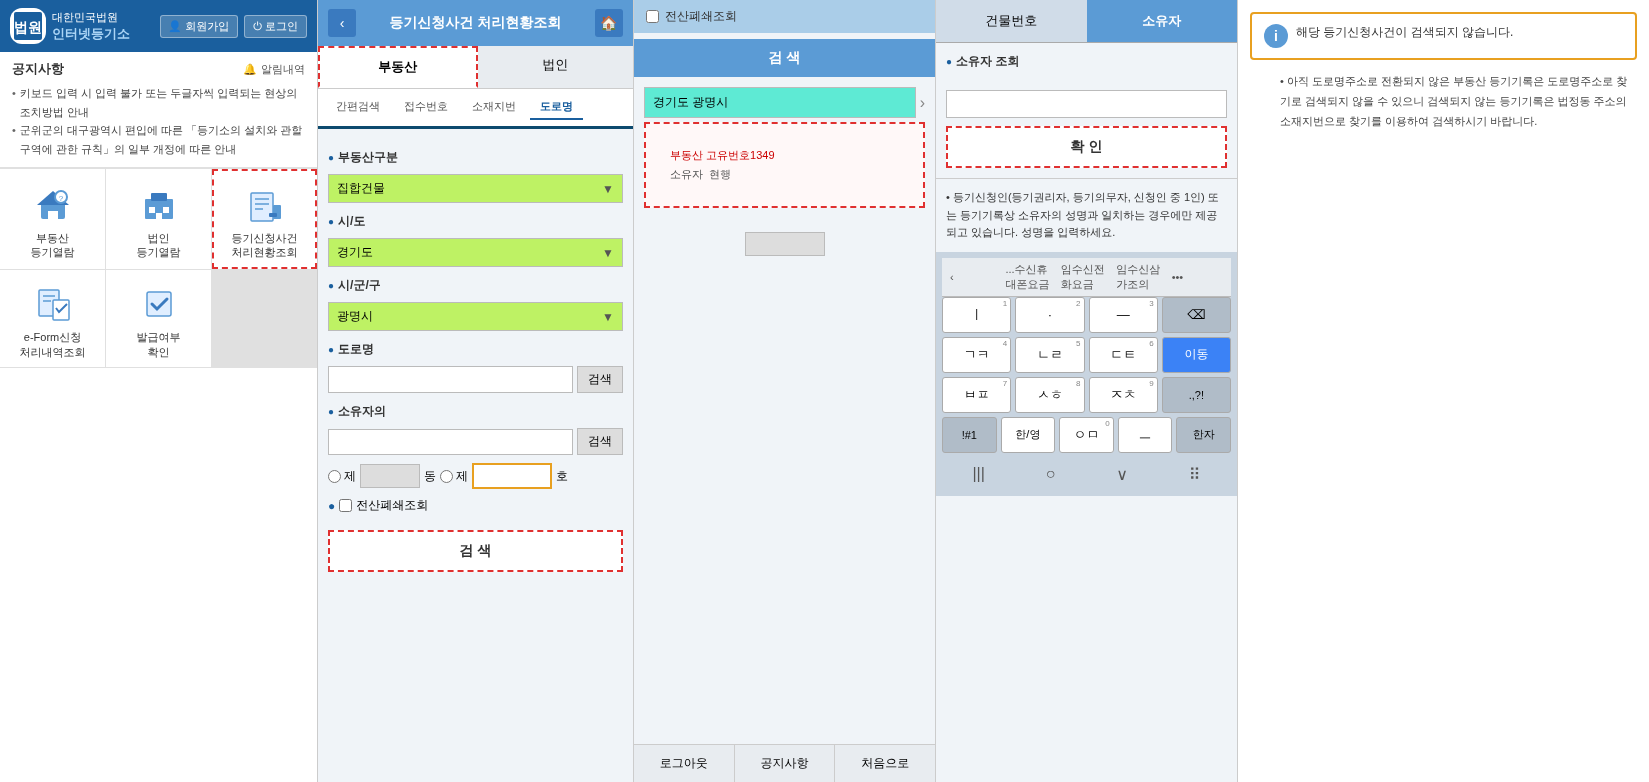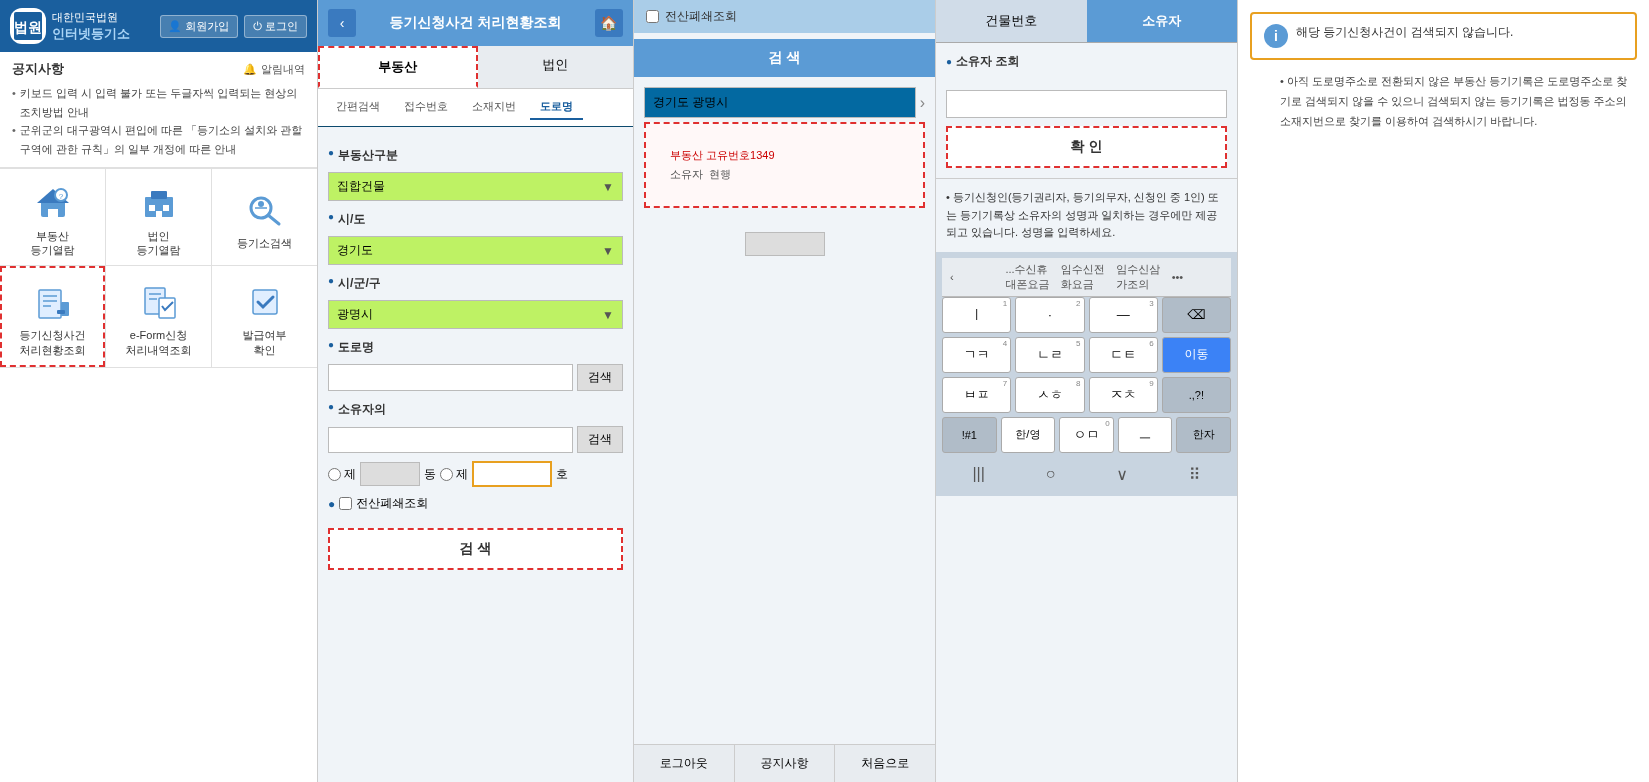--- a/index.html
+++ b/index.html
@@ -32,26 +32,26 @@
     .panel2 { width: 316px; background: #f0f4f8; border-right: 1px solid #ccc; flex-shrink: 0; display: flex; flex-direction: column; }
     .panel2-header { background: #5b9bd5; display: flex; align-items: center; padding: 0 10px; height: 46px; gap: 8px; }
     .panel2-back-btn { background: #3a7abf; border: none; color: #fff; width: 28px; height: 28px; border-radius: 3px; cursor: pointer; font-size: 14px; display: flex; align-items: center; justify-content: center; }
     .panel2-title { color: #fff; font-size: 14px; font-weight: bold; flex: 1; text-align: center; }
     .panel2-home-btn { background: #3a7abf; border: none; color: #fff; width: 28px; height: 28px; border-radius: 3px; cursor: pointer; font-size: 14px; display: flex; align-items: center; justify-content: center; }
 
     .panel2-tabs { display: flex; border-bottom: 1px solid #ccc; }
     .panel2-tab { flex: 1; padding: 10px; text-align: center; font-size: 13px; cursor: pointer; background: #e8ecf0; border-bottom: none; }
     .panel2-tab.active { background: #fff; border: 2px dashed #e03030; border-bottom: 2px solid #fff; font-weight: bold; }
 
-    .panel2-subtabs { display: flex; border-bottom: 1px solid #0c4a6e; background: #fff; padding: 6px 8px; gap: 4px; }
+    .panel2-subtabs { display: flex; border-bottom: 3px solid #0c4a6e; background: #fff; padding: 6px 8px; gap: 4px; }
     .panel2-subtab { padding: 4px 10px; font-size: 11px; cursor: pointer; color: #555; }
     .panel2-subtab.active { color: #1a5f9e; font-weight: bold; border-bottom: 2px solid #1a5f9e; }
 
     .panel2-content { padding: 10px; flex: 1; overflow-y: auto; }
-    .panel2-section-title { display: flex; align-items: flex-start; gap: 4px; font-size: 12px; font-weight: bold; color: #333; margin-bottom: 8px; margin-top: 10px; }
+    .panel2-section-title { display: flex; align-items: center; gap: 4px; font-size: 12px; font-weight: bold; color: #333; margin-bottom: 8px; margin-top: 10px; }
     .panel2-section-title::before { content: '●'; color: #1a5f9e; font-size: 10px; }
     .panel2-select { flex: 1; border: 1px solid #bbb; padding: 5px 8px; font-size: 12px; background: #bef264; display: flex; align-items: center; justify-content: space-between; cursor: pointer; }
     .panel2-select-arrow { color: #555; }
 
     .panel2-input { border: 1px solid #bbb; padding: 5px 8px; font-size: 12px; background: #fff; width: 100%; }
 
     .search-btn { width: 100%; background: #fff; border: 2px dashed #e03030; padding: 10px; font-size: 14px; font-weight: bold; color: #333; cursor: pointer; margin-top: 6px; }
 
     
     .panel3 { width: 302px; background: #f0f4f8; border-right: 1px solid #ccc; flex-shrink: 0; display: flex; flex-direction: column; }
@@ -178,31 +178,20 @@
           <rect x="6" y="14" width="28" height="20" fill="#5b9bd5" rx="1"></rect>
           <rect x="12" y="8" width="16" height="8" fill="#3a7abf" rx="1"></rect>
           <rect x="10" y="22" width="6" height="6" fill="#fff"></rect>
           <rect x="24" y="22" width="6" height="6" fill="#fff"></rect>
           <rect x="17" y="28" width="6" height="6" fill="#fff"></rect>
         </svg>
       </div>
       <span class="sidebar-menu-label">법인<br>등기열람</span>
     </div>
 
-    <div class="sidebar-menu-item">
-      <div class="sidebar-menu-icon">
-        <svg width="40" height="40" viewBox="0 0 40 40">
-          <circle cx="16" cy="18" r="10" fill="none" stroke="#5b9bd5" stroke-width="3"></circle>
-          <line x1="23" y1="25" x2="34" y2="34" stroke="#5b9bd5" stroke-width="3" stroke-linecap="round"></line>
-          <circle cx="16" cy="14" r="3" fill="#5b9bd5"></circle>
-          <line x1="10" y1="18" x2="22" y2="18" stroke="#5b9bd5" stroke-width="1.5"></line>
-        </svg>
-      </div>
-      <span class="sidebar-menu-label">등기소검색</span>
-    </div>
 
     <div class="sidebar-menu-item active">
       <div class="sidebar-menu-icon">
         <svg width="40" height="40" viewBox="0 0 40 40">
           <rect x="6" y="8" width="22" height="28" fill="#e0eeff" stroke="#5b9bd5" stroke-width="1.5" rx="1"></rect>
           <rect x="28" y="20" width="8" height="14" fill="#5b9bd5" rx="1"></rect>
           <line x1="10" y1="14" x2="24" y2="14" stroke="#5b9bd5" stroke-width="1.5"></line>
           <line x1="10" y1="19" x2="24" y2="19" stroke="#5b9bd5" stroke-width="1.5"></line>
           <line x1="10" y1="24" x2="18" y2="24" stroke="#5b9bd5" stroke-width="1.5"></line>
           <rect x="24" y="28" width="8" height="4" fill="#3a7abf" rx="1"></rect>
@@ -340,21 +329,21 @@
     <span class="panel3-checkbox-label">전산폐쇄조회</span>
   </div>
 
   <button class="panel3-search-btn">
     <span>검 색</span>
   </button>
 
   <div class="panel3-result">
 
     <div style="display:flex;align-items:center;gap:4px;margin-bottom:4px;">
-      <div style="flex:1;background:#0369a1;border:1px solid #bbb;padding:6px 8px;font-size:12px;">
+      <div style="flex:1;background:#5eead4;border:1px solid #bbb;padding:6px 8px;font-size:12px;">
         <span>경기도 광명시</span>
       </div>
       <span style="color:#888;font-size:16px;">›</span>
     </div>
 
     <div class="panel3-result-item selected">
       <div style="display:flex;gap:4px;align-items:center;">
         <span class="panel3-result-id">부동산 고유번호1349</span>
       </div>
       <div style="display:flex;gap:6px;align-items:center;margin-top:4px;">

